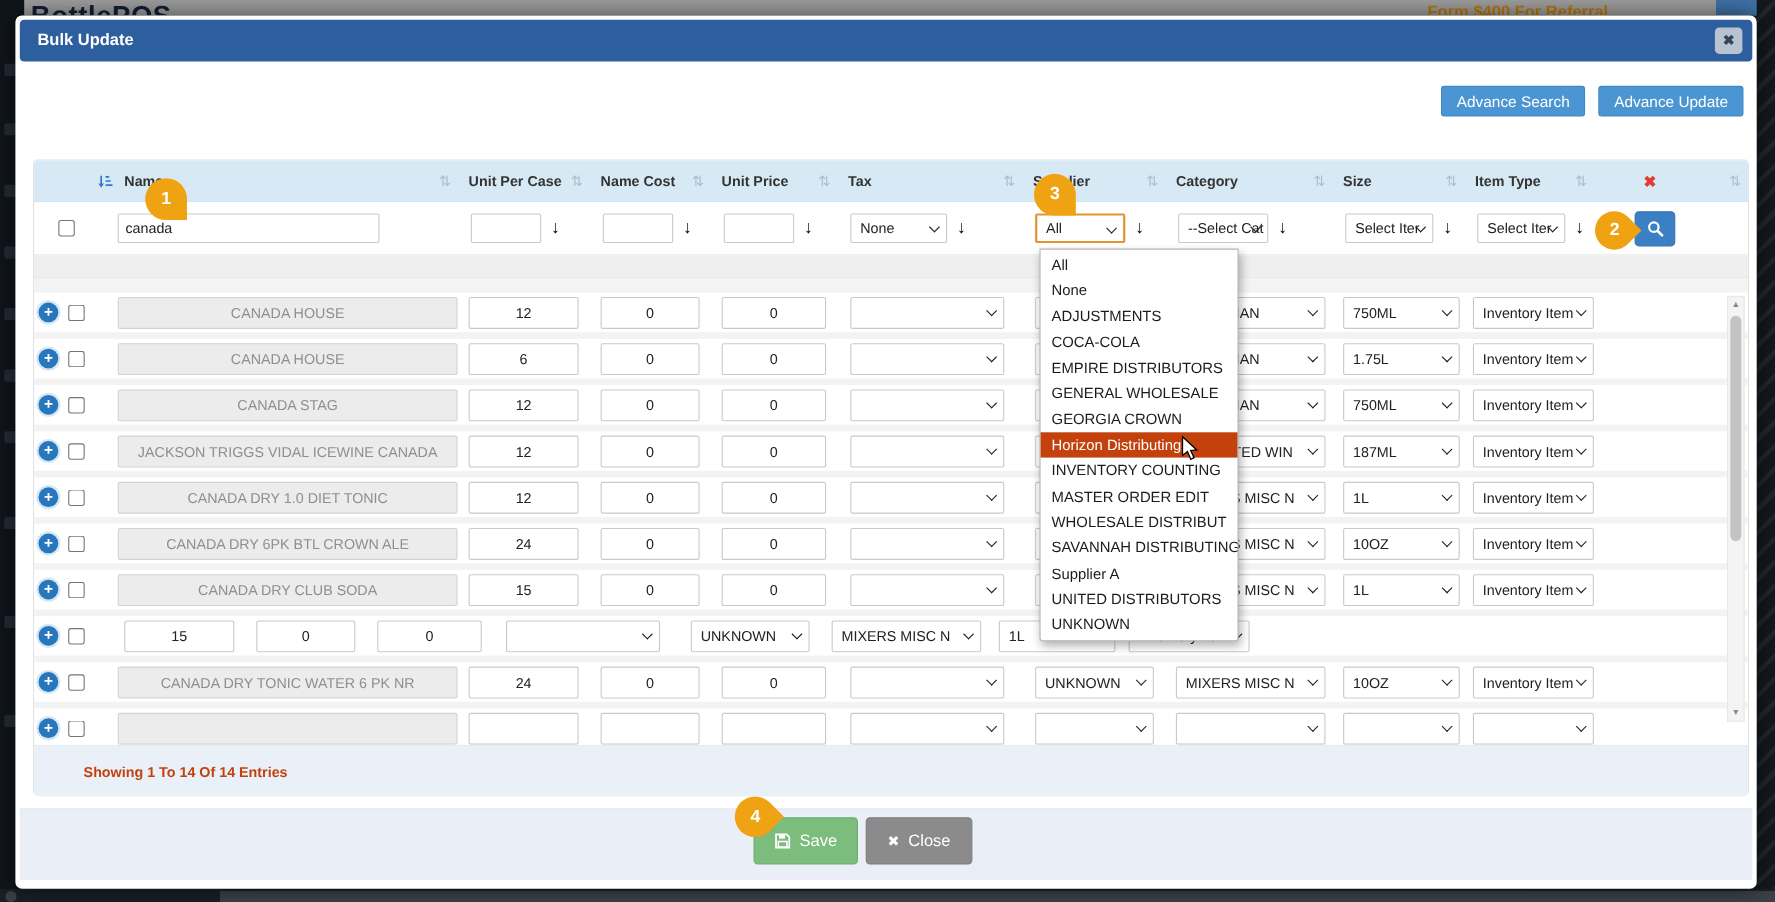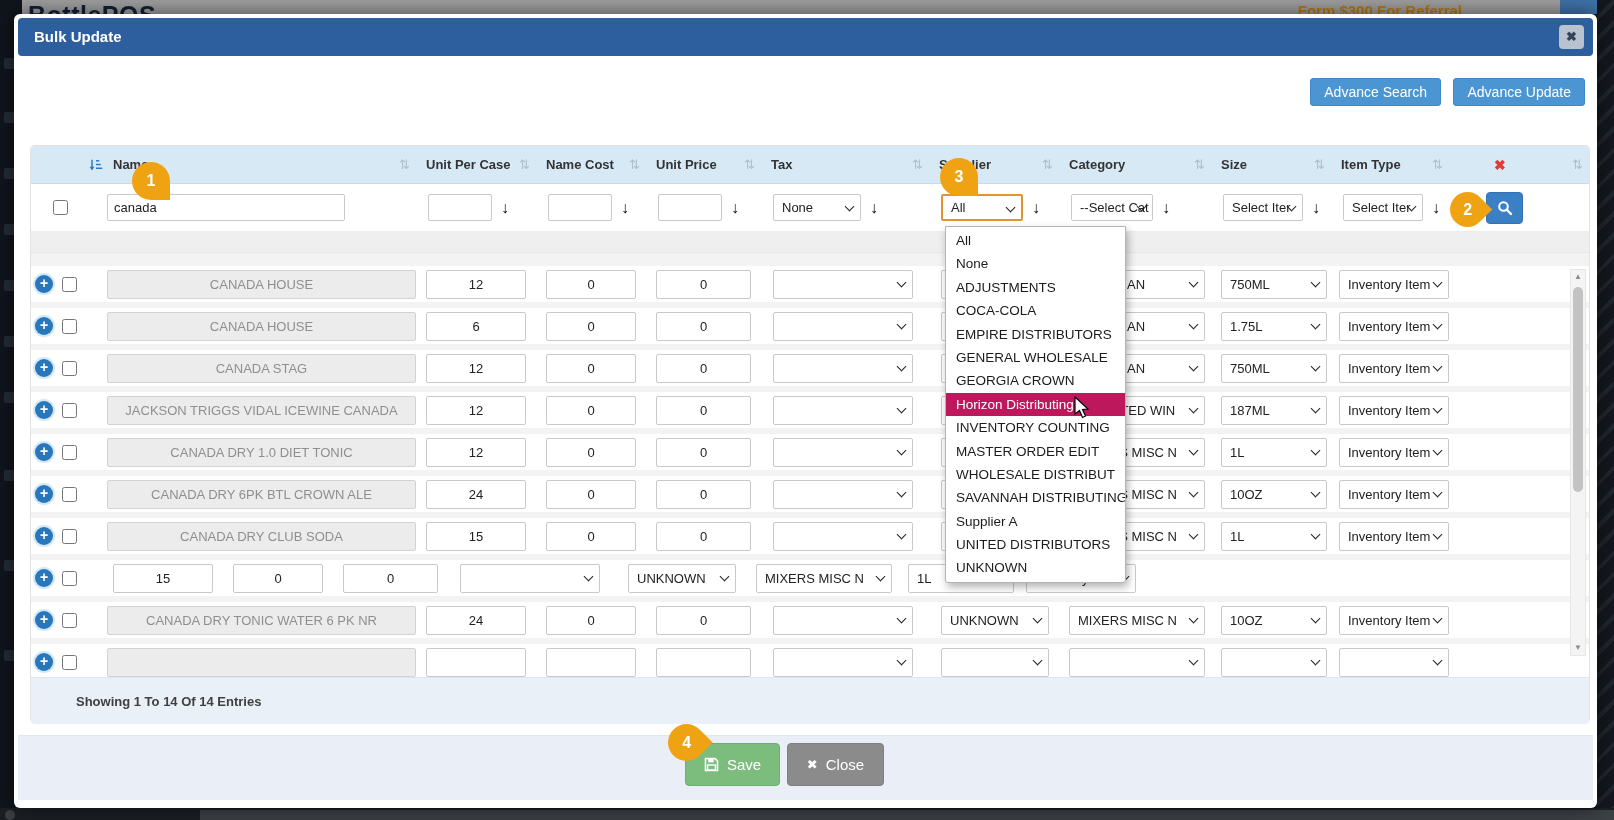--- a/index.html
+++ b/index.html
@@ -80,51 +80,51 @@
              display:flex; align-items:center; justify-content:center;}
   .rsel { height:29px; }
 
   
   .sbar { position:absolute; right:3px; top:123px; width:16px; height:387px; background:#f4f4f4; border:1px solid #e7e7e7; z-index:8;}
   .sbar .up, .sbar .dn { position:absolute; left:0; width:100%; height:14px; color:#8a8a8a; font-size:8px; text-align:center; line-height:14px; cursor:pointer;}
   .sbar .up{top:0;} .sbar .dn{bottom:0;}
   .sbar .thumb { position:absolute; left:2px; top:17px; width:10px; height:205px; background:#c3c3c3; border-radius:6px; cursor:pointer;}
 
   .showing { height:47px; background:#e9f0f8; border-top:1px solid #dde6ef; display:flex; align-items:center;
-             padding-left:45px; font-size:13px; font-weight:bold; color:#404040; border-radius:0 0 4px 4px;}
+             padding-left:45px; font-size:13px; font-weight:bold; color:#c2410c; border-radius:0 0 4px 4px;}
 
   
   .mfoot { position:absolute; left:4px; right:4px; top:721px; height:65px; background:#eaeff7; border-top:1px solid #dfe6ef;}
   .btn-save { position:absolute; left:667px; top:7px; width:95px; height:43px; background:#7cbd7e; border:1px solid #6fae71;
               border-radius:4px; color:#fff; font-size:15px; display:flex; align-items:center; justify-content:center; gap:8px; cursor:pointer;}
   .btn-close { position:absolute; left:769px; top:7px; width:97px; height:43px; background:#8b8b8b; border:1px solid #7e7e7e;
                border-radius:4px; color:#fff; font-size:15px; display:flex; align-items:center; justify-content:center; gap:8px; cursor:pointer;}
 
   
   .dd { position:absolute; left:945px; top:226px; width:181px; background:#fff; border:1px solid #b5b5b5;
         box-shadow:2px 4px 9px rgba(0,0,0,.3); z-index:40; border-radius:0 0 3px 3px; padding:2px 0;}
   .dd-item { height:23.4px; line-height:23.4px; padding-left:10px; font-size:13.5px; color:#1b1b1b;
              white-space:nowrap; overflow:hidden; cursor:pointer;}
-  .dd-hi { background:#be185d; color:#fff; }
+  .dd-hi { background:#c2410c; color:#fff; }
 
   
   .badge { position:absolute; width:38px; height:38px; background:#f0a312; z-index:60;
            border-radius:50% 50% 0 50%; display:flex; align-items:center; justify-content:center;}
   .badge span { color:#fff; font-size:16px; font-weight:bold; }
   .badge.rot { transform:rotate(-45deg); }
   .badge.rot span { transform:rotate(45deg); }
 
   .cursor { position:absolute; z-index:70; }
 </style>
 </head>
 <body>
 
 <div class="bd-top">
   <span class="bd-logo">BottlePOS</span>
-  <span class="bd-promo">Form $300 For Referral</span>
+  <span class="bd-promo">Form $400 For Referral</span>
   <span class="bd-corner"></span>
 </div>
 <div class="bd-left">
   <div class="sic" style="top:58px"></div>
   <div class="sic" style="top:112px"></div>
   <div class="sic" style="top:168px"></div>
   <div class="sic" style="top:224px"></div>
   <div class="sic" style="top:280px"></div>
   <div class="sic" style="top:336px"></div>
   <div class="sic" style="top:392px"></div>

